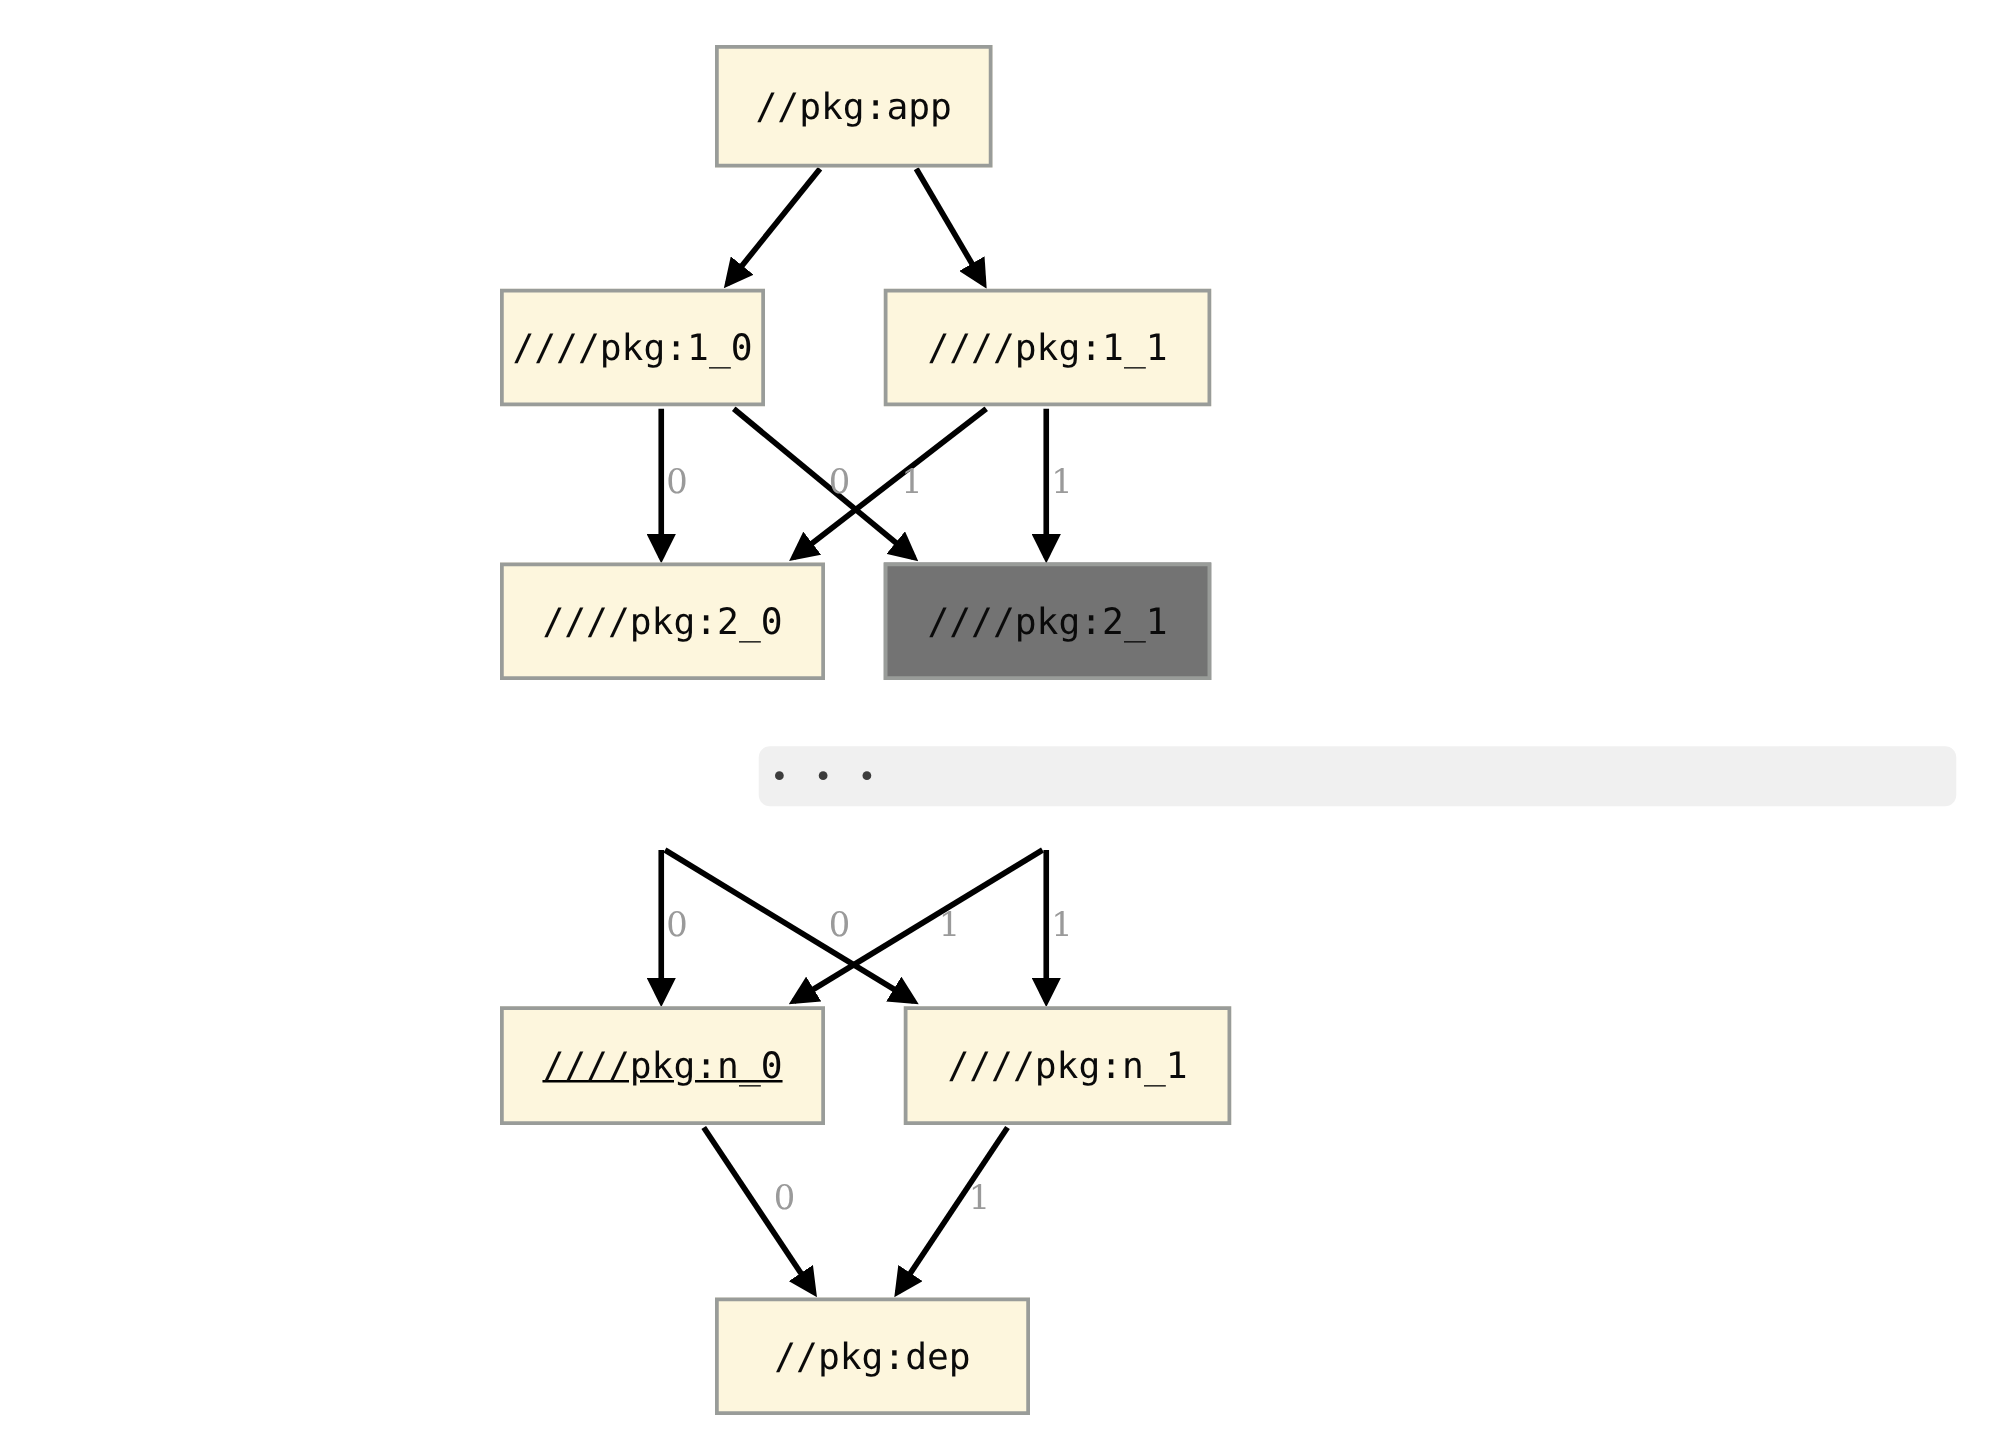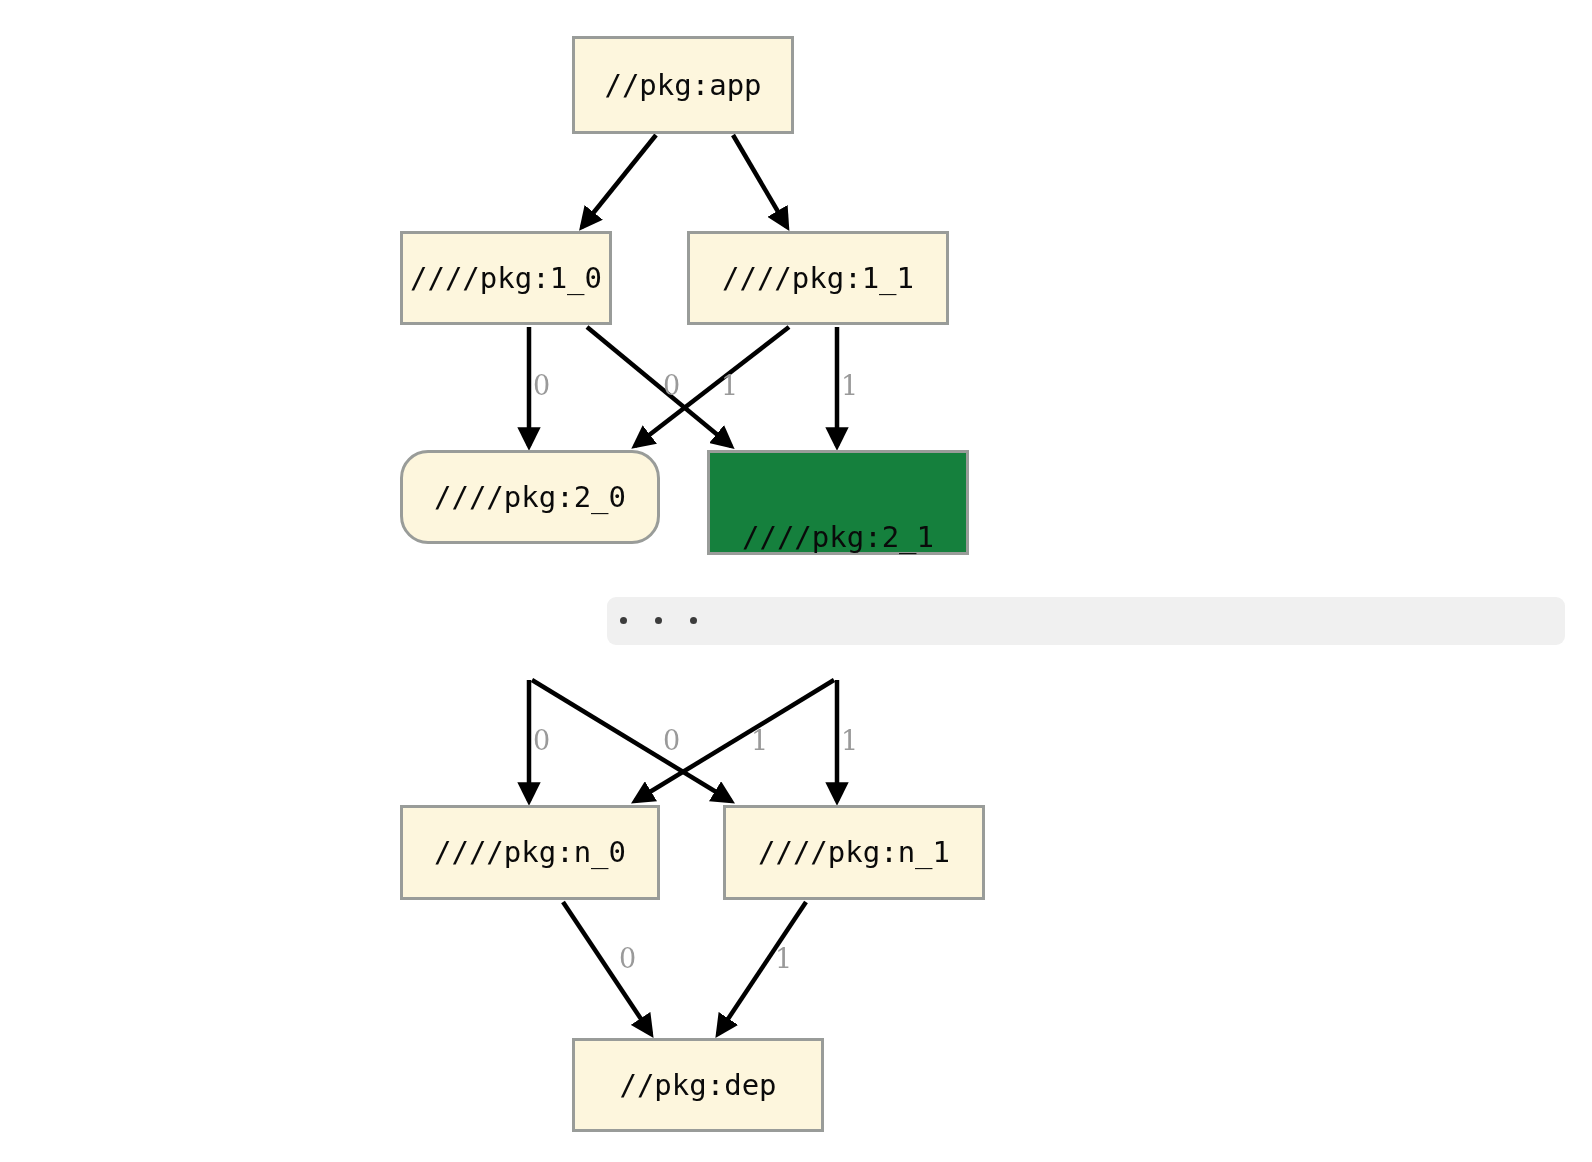--- a/index.html
+++ b/index.html
@@ -99,30 +99,30 @@
 
     <line x1="806" y1="902" x2="718" y2="1034" stroke="#000000" stroke-width="4.5" marker-end="url(#arrow)"></line>
   </svg>
 
   <div class="node-box" style="left: 572px; top: 36px; width: 222px; height: 98px; background: rgb(253, 246, 221); border-color: rgb(153, 156, 153); text-align: right;">
     <span class="node-label">//pkg:app</span>
   </div>
   <div class="node-box" style="left: 400px; top: 231px; width: 212px; height: 94px; background: rgb(253, 246, 221); border-color: rgb(153, 156, 153);">
     <span class="node-label">////pkg:1_0</span>
   </div>
-  <div class="node-box" style="left: 687px; top: 231px; width: 262px; height: 94px; background: rgb(253, 246, 221); border-color: rgb(153, 156, 153);">
+  <div class="node-box" style="left: 707px; top: 231px; width: 262px; height: 94px; background: rgb(253, 246, 221); border-color: rgb(153, 156, 153);">
     <span class="node-label">////pkg:1_1</span>
   </div>
-  <div class="node-box" style="left: 400px; top: 450px; width: 260px; height: 94px; background: rgb(253, 246, 221); border-color: rgb(153, 156, 153); border-radius: 28px;">
+  <div class="node-box" style="left: 400px; top: 450px; width: 260px; height: 94px; background: rgb(253, 246, 221); border-color: rgb(153, 156, 153);">
     <span class="node-label">////pkg:2_0</span>
   </div>
-  <div class="node-box" style="left: 707px; top: 450px; width: 262px; height: 105px; background: #15803d; border-color: rgb(153, 156, 153); align-items: flex-end;">
+  <div class="node-box" style="left: 707px; top: 450px; width: 262px; height: 94px; background: #737373; border-color: rgb(153, 156, 153);">
     <span class="node-label">////pkg:2_1</span>
   </div>
-  <div class="node-box" style="left: 400px; top: 805px; width: 260px; height: 95px; background: rgb(253, 246, 221); border-color: rgb(153, 156, 153);">
+  <div class="node-box" style="left: 400px; top: 805px; width: 260px; height: 95px; background: rgb(253, 246, 221); border-color: rgb(153, 156, 153); text-decoration: underline;">
     <span class="node-label">////pkg:n_0</span>
   </div>
   <div class="node-box" style="left: 707px; top: 805px; width: 262px; height: 95px; background: rgb(253, 246, 221); border-color: rgb(153, 156, 153); margin-left: 16px;">
     <span class="node-label">////pkg:n_1</span>
   </div>
   <div class="node-box" style="left: 572px; top: 1038px; width: 252px; height: 94px; background: rgb(253, 246, 221); border-color: rgb(153, 156, 153);">
     <span class="node-label">//pkg:dep</span>
   </div>
 
   <span class="edge-label" style="left: 533px; top: 372px; color: rgb(154, 154, 154);">0</span>

